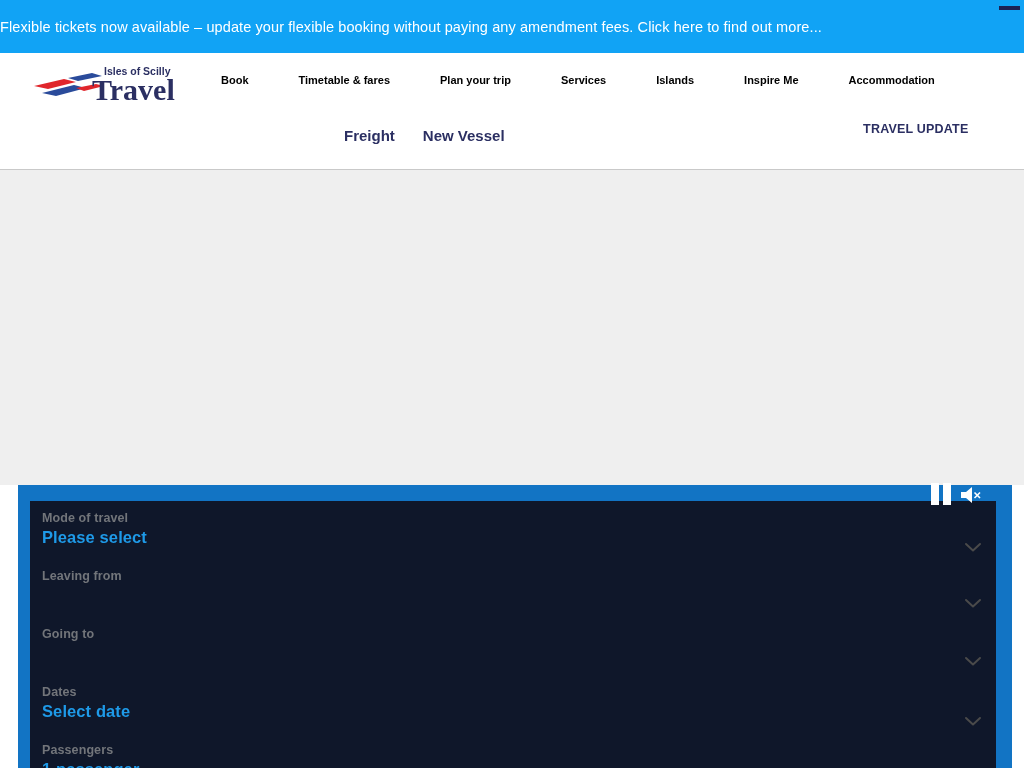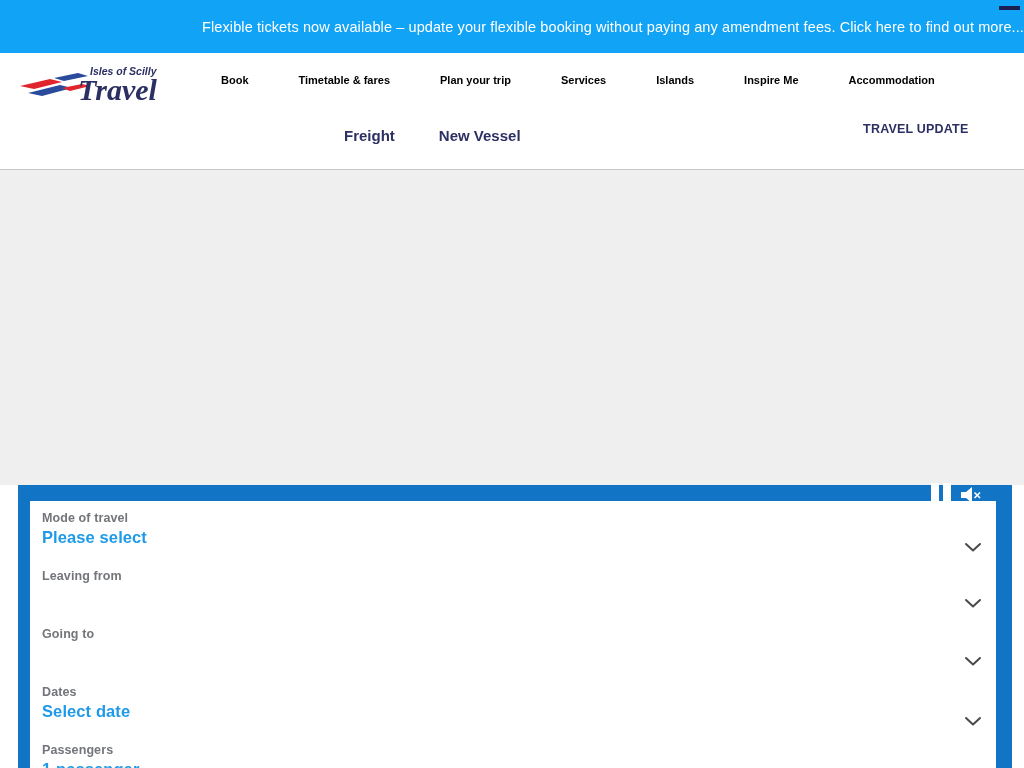--- a/index.html
+++ b/index.html
@@ -13,21 +13,21 @@
 
   
   .promo-bar {
     position: absolute;
     left: 0; top: 0;
     width: 1024px;
     height: 53px;
     background: #11a3f5;
     display: flex;
     align-items: center;
-    justify-content: flex-end;
+    justify-content: flex-start;
   }
   .promo-text {
     color: #ffffff;
     font-size: 14.5px;
     letter-spacing: .1px;
     white-space: nowrap;
   }
   .promo-close {
     position: absolute;
     right: 4px; top: 3px;
@@ -48,22 +48,22 @@
     position: absolute;
     left: 0; top: 53px;
     width: 1024px;
     height: 117px;
     background: #ffffff;
     border-bottom: 1px solid #c9c9c9;
   }
 
   .logo {
     position: absolute;
-    left: 18px; top: 7px;
-    width: 152px; height: 48px; font-style: italic;
+    left: 32px; top: 7px;
+    width: 152px; height: 48px;
   }
   .logo svg { display: block; }
 
   .nav-primary {
     position: absolute;
     left: 196px; top: 17px;
     display: flex;
     align-items: center;
     gap: 0;
   }
@@ -74,21 +74,21 @@
     text-decoration: none;
     padding: 4px 25px;
     white-space: nowrap;
   }
 
   .nav-secondary {
     position: absolute;
     left: 330px; top: 70px;
     display: flex;
     align-items: flex-start;
-    gap: 16px;
+    gap: 0;
   }
   .nav-secondary a {
     color: #2b2f62;
     font-size: 15px;
     font-weight: bold;
     text-decoration: none;
     padding: 4px 14px;
     white-space: nowrap;
   }
 
@@ -157,21 +157,21 @@
     left: 18px; top: 485px;
     width: 994px;
     height: 283px;
     background: #1274c4;
   }
   .booking-card {
     position: absolute;
     left: 12px; top: 16px;
     width: 966px;
     height: 267px;
-    background: #ffffff;
+    background: #0f172a;
   }
 
   .field {
     position: relative;
     padding: 10px 40px 10px 12px;
     height: 58px;
   }
   .field-label {
     color: #72757a;
     font-size: 12.5px;

